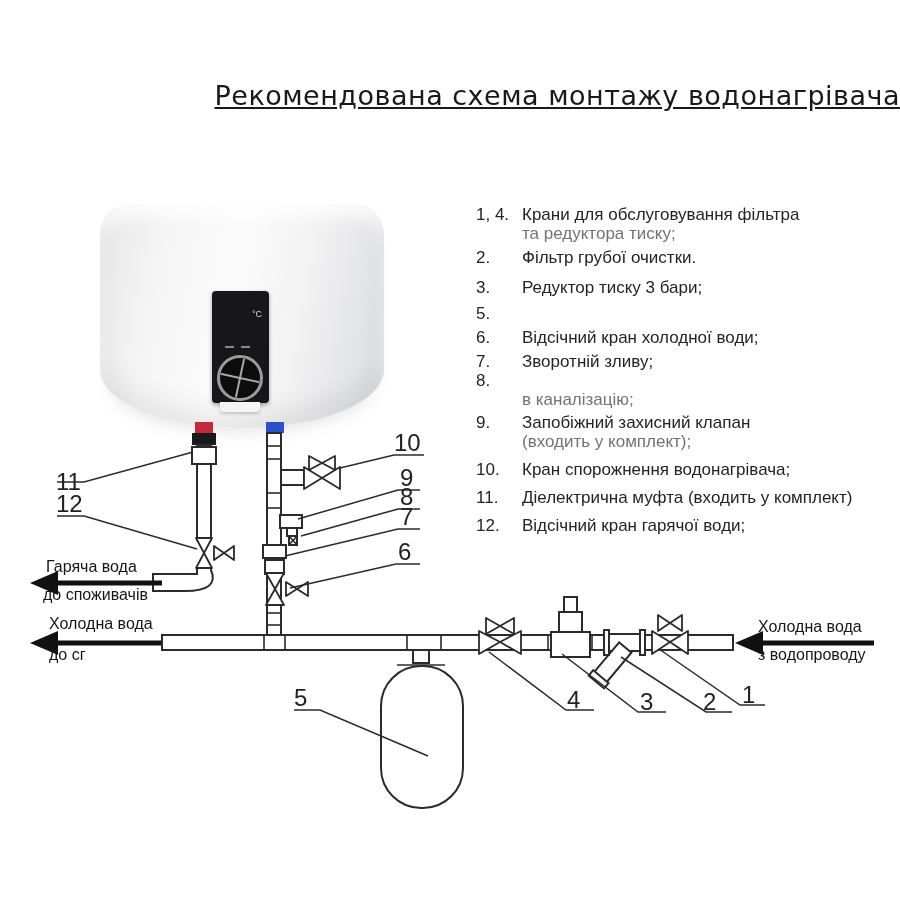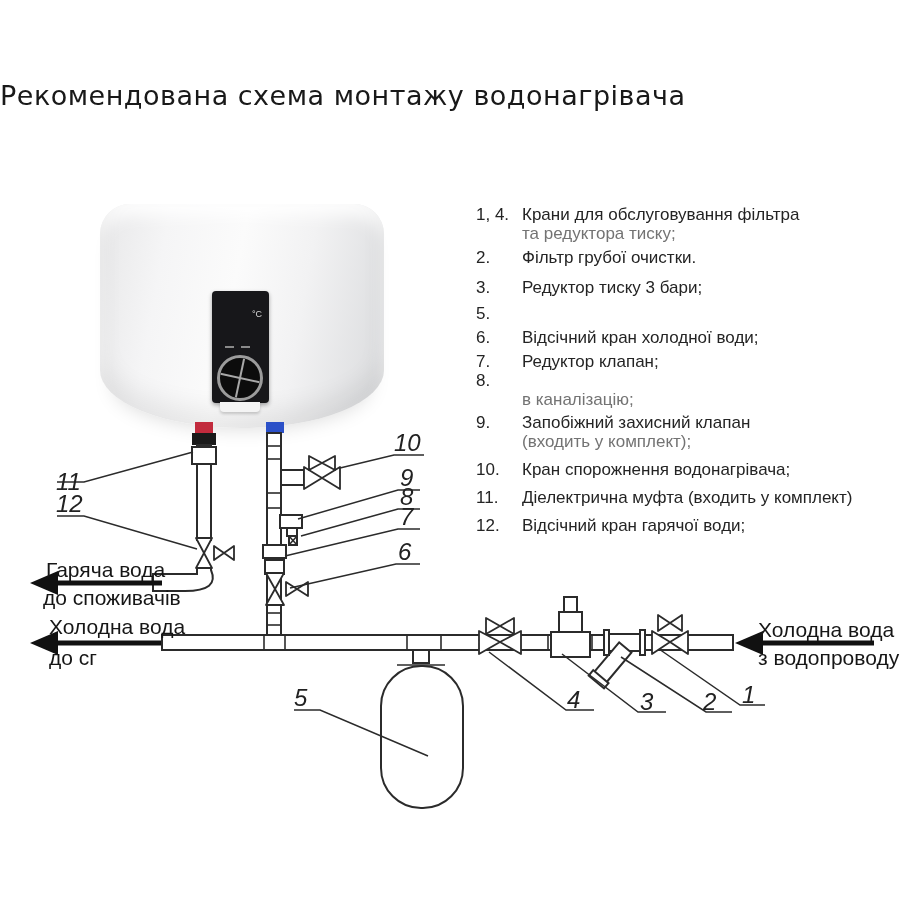--- a/index.html
+++ b/index.html
@@ -1,23 +1,23 @@
 <!DOCTYPE html>
 <html style="--line: #2b2b2b; --hot-connection: #c22b3d; --cold-connection: #2b50c8; --arrow: #111111;"><head>
 <meta charset="utf-8">
 <style>
   :root{
     --line:#2b2b2b; --hot-connection:#c22b3d; --cold-connection:#2b50c8; --arrow:#111111;
   }
   html,body{margin:0;padding:0;}
   body{width:900px;height:900px;position:relative;overflow:hidden;background:#ffffff;
        font-family:"Liberation Sans", sans-serif;color:#222;}
-  .title{position:absolute;left:0;top:80px;width:900px;text-align:left;
+  .title{position:absolute;left:0;top:80px;width:900px;text-align:right;
          font-family:"DejaVu Sans", sans-serif;font-size:27px;letter-spacing:0.5px;
-         color:#191919;font-weight:normal;}
+         color:#191919;font-weight:normal;text-decoration:underline;}
   
   .heater{position:absolute;left:100px;top:204px;width:284px;height:224px;
           background:linear-gradient(100deg,#e7e7e8 0%,#f5f5f6 22%,#fbfbfb 46%,#f2f2f3 68%,#dcdddf 96%);
           border-radius:30px 30px 50% 50% / 30px 30px 58px 58px;
           box-shadow:inset 0 -16px 24px rgba(0,0,0,.07), inset 0 12px 16px rgba(255,255,255,.85),
                      0 14px 20px -14px rgba(0,0,0,.15);}
   .panel{position:absolute;left:112px;top:87px;width:57px;height:112px;background:#17171a;
          border-radius:4px;box-shadow:0 2px 4px rgba(0,0,0,.35);}
   .panel .tunit{position:absolute;right:7px;top:18px;font-size:9px;color:#d8d8d8;}
   .panel .dashes{position:absolute;left:13px;top:55px;display:flex;gap:7px;}
@@ -34,22 +34,22 @@
   .pp{fill:#ffffff;stroke:var(--line);stroke-width:2;}
   .vv{fill:#ffffff;stroke:var(--line);stroke-width:1.8;stroke-linejoin:round;}
   .tick{stroke:var(--line);stroke-width:1.6;}
   .ln{stroke:var(--line);stroke-width:1.5;fill:none;}
   .arr{stroke:var(--arrow);stroke-width:5;}
   .arrh{fill:var(--arrow);}
   .hotb{fill:var(--hot-connection);}
   .coldb{fill:var(--cold-connection);}
   .blk{fill:#1a1a1a;}
   
-  .flabel{position:absolute;z-index:6;font-size:21px;color:#161616;white-space:nowrap;}
-  .callout{position:absolute;z-index:6;font-size:24px;color:#222;white-space:nowrap;font-style:italic;}
+  .flabel{position:absolute;z-index:6;font-size:16px;color:#161616;white-space:nowrap;}
+  .callout{position:absolute;z-index:6;font-size:24px;color:#222;white-space:nowrap;}
   .legend{position:absolute;left:0;top:0;width:900px;height:900px;z-index:4;margin-left:16px;}
   .lrow{position:absolute;left:460px;display:flex;font-size:17px;line-height:19px;color:#242424;white-space:nowrap;}
   .lnum{display:inline-block;width:46px;flex:0 0 46px;}
   .lcont{position:absolute;left:506px;font-size:17px;line-height:19px;color:#737373;white-space:nowrap;}
 </style>
 </head>
 <body>
 
 <div class="title">Рекомендована схема монтажу водонагрівача</div>
 
@@ -84,21 +84,21 @@
   </div>
   <div class="lrow" style="top:304px">
     <span class="lnum">5.</span>
   </div>
   <div class="lrow" style="top:328px">
     <span class="lnum">6.</span>
     <span>Відсічний кран холодної води;</span>
   </div>
   <div class="lrow" style="top:352px">
     <span class="lnum">7.</span>
-    <span>Редуктор клапан;</span>
+    <span>Зворотній зливу;</span>
   </div>
   <div class="lrow" style="top:371px">
     <span class="lnum">8.</span>
   </div>
   <div class="lcont" style="top:390px">в каналізацію;</div>
   <div class="lrow" style="top:413px">
     <span class="lnum">9.</span>
     <span>Запобіжний захисний клапан</span>
   </div>
   <div class="lcont" style="top:432px">(входить у комплект);</div>

